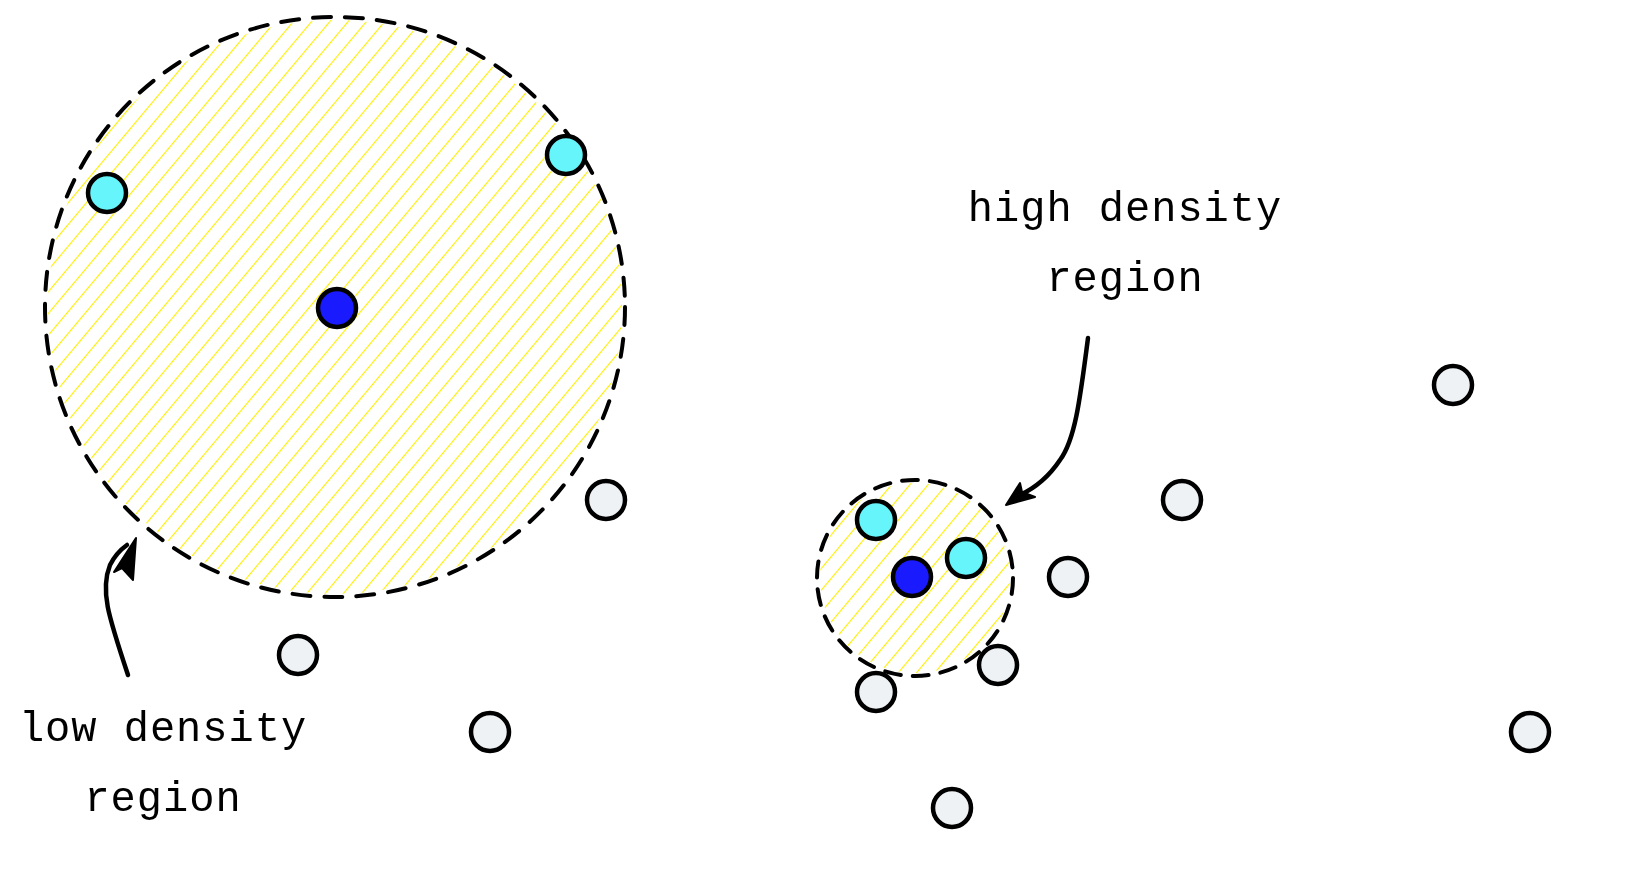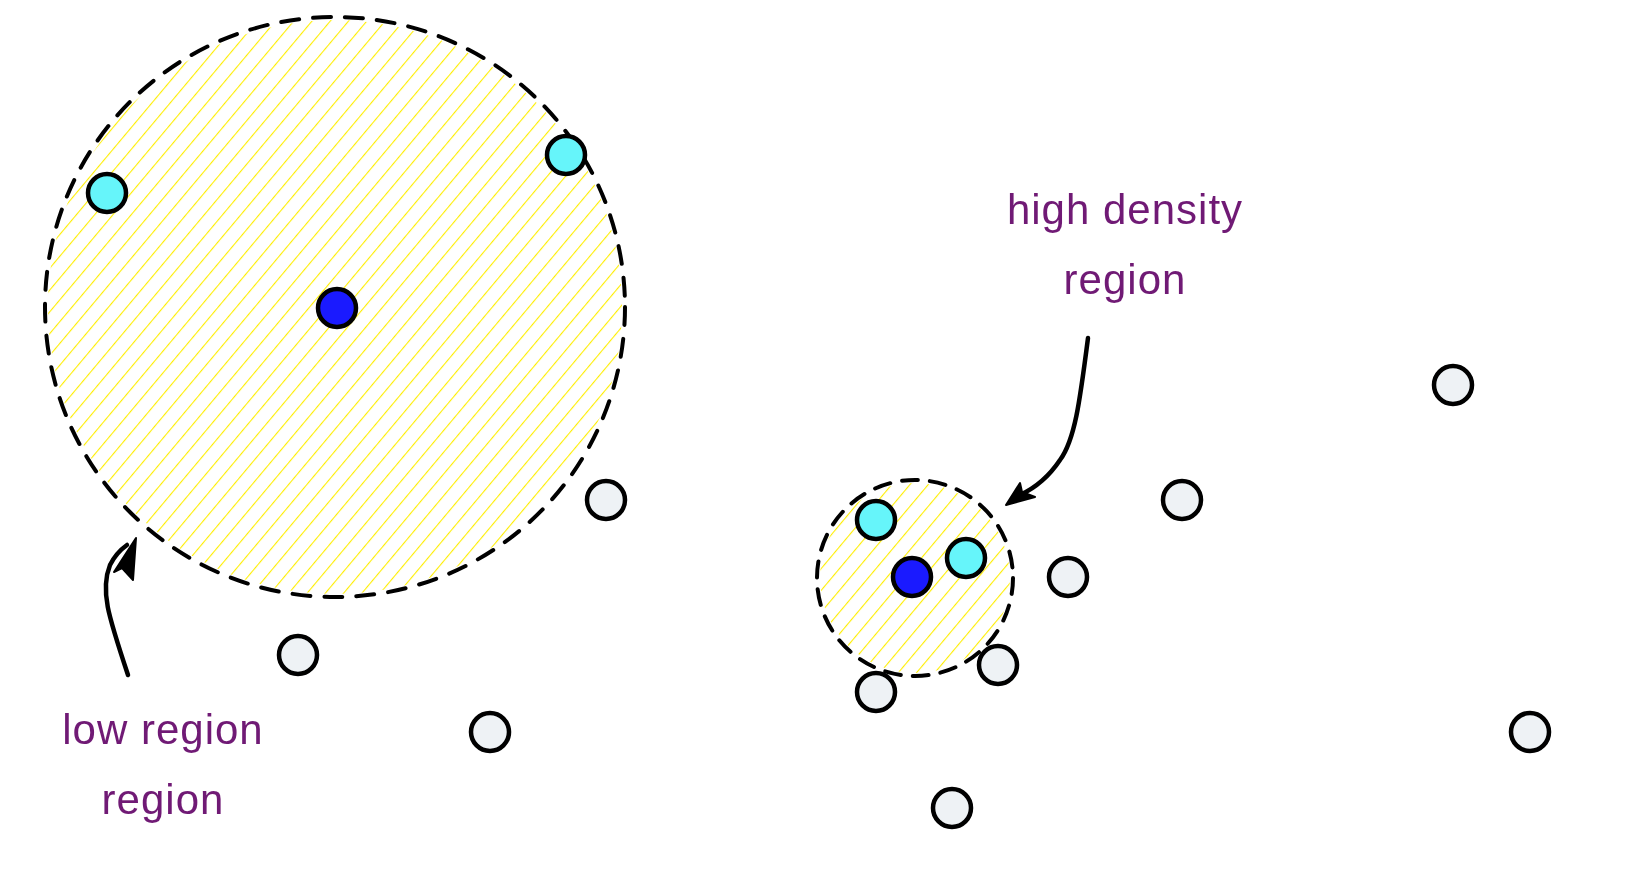--- a/index.html
+++ b/index.html
@@ -1,22 +1,22 @@
 <!DOCTYPE html>
 <html><head>
   <meta charset="utf-8">
   <style>
     html, body { margin: 0; padding: 0; background: #ffffff; }
     body { width: 1632px; height: 888px; overflow: hidden; position: relative; }
     #canvas { position: absolute; left: 0; top: 0; width: 1632px; height: 888px; }
     .label {
       position: absolute;
-      font-family: Liberation Sans, sans-serif;
+      font-family: Liberation Mono, monospace;
       font-size: 42px;
-      color: #701a75;
+      color: #000000;
       text-align: center;
       line-height: 70px;
       white-space: nowrap;
       letter-spacing: 1px;
     }
     .label span { display: block; }
   </style>
 </head>
 <body>
 
@@ -73,20 +73,20 @@
     <circle cx="998" cy="665" r="19" fill="#eef2f5" stroke="#000" stroke-width="4.5"></circle>
     <circle cx="1068" cy="577" r="19" fill="#eef2f5" stroke="#000" stroke-width="4.5"></circle>
     <circle cx="1182" cy="500" r="19" fill="#eef2f5" stroke="#000" stroke-width="4.5"></circle>
     <circle cx="1453" cy="385" r="19" fill="#eef2f5" stroke="#000" stroke-width="4.5"></circle>
     <circle cx="1530" cy="732" r="19" fill="#eef2f5" stroke="#000" stroke-width="4.5"></circle>
     <circle cx="952" cy="808" r="19" fill="#eef2f5" stroke="#000" stroke-width="4.5"></circle>
   </g>
 </svg>
 
 <div class="label" style="left: 18px; top: 695px; width: 290px;">
-  <span>low region</span>
+  <span>low density</span>
   <span>region</span>
 </div>
 
 <div class="label" style="left: 965px; top: 175px; width: 320px;">
   <span>high density</span>
   <span>region</span>
 </div>
 
 </body></html>

